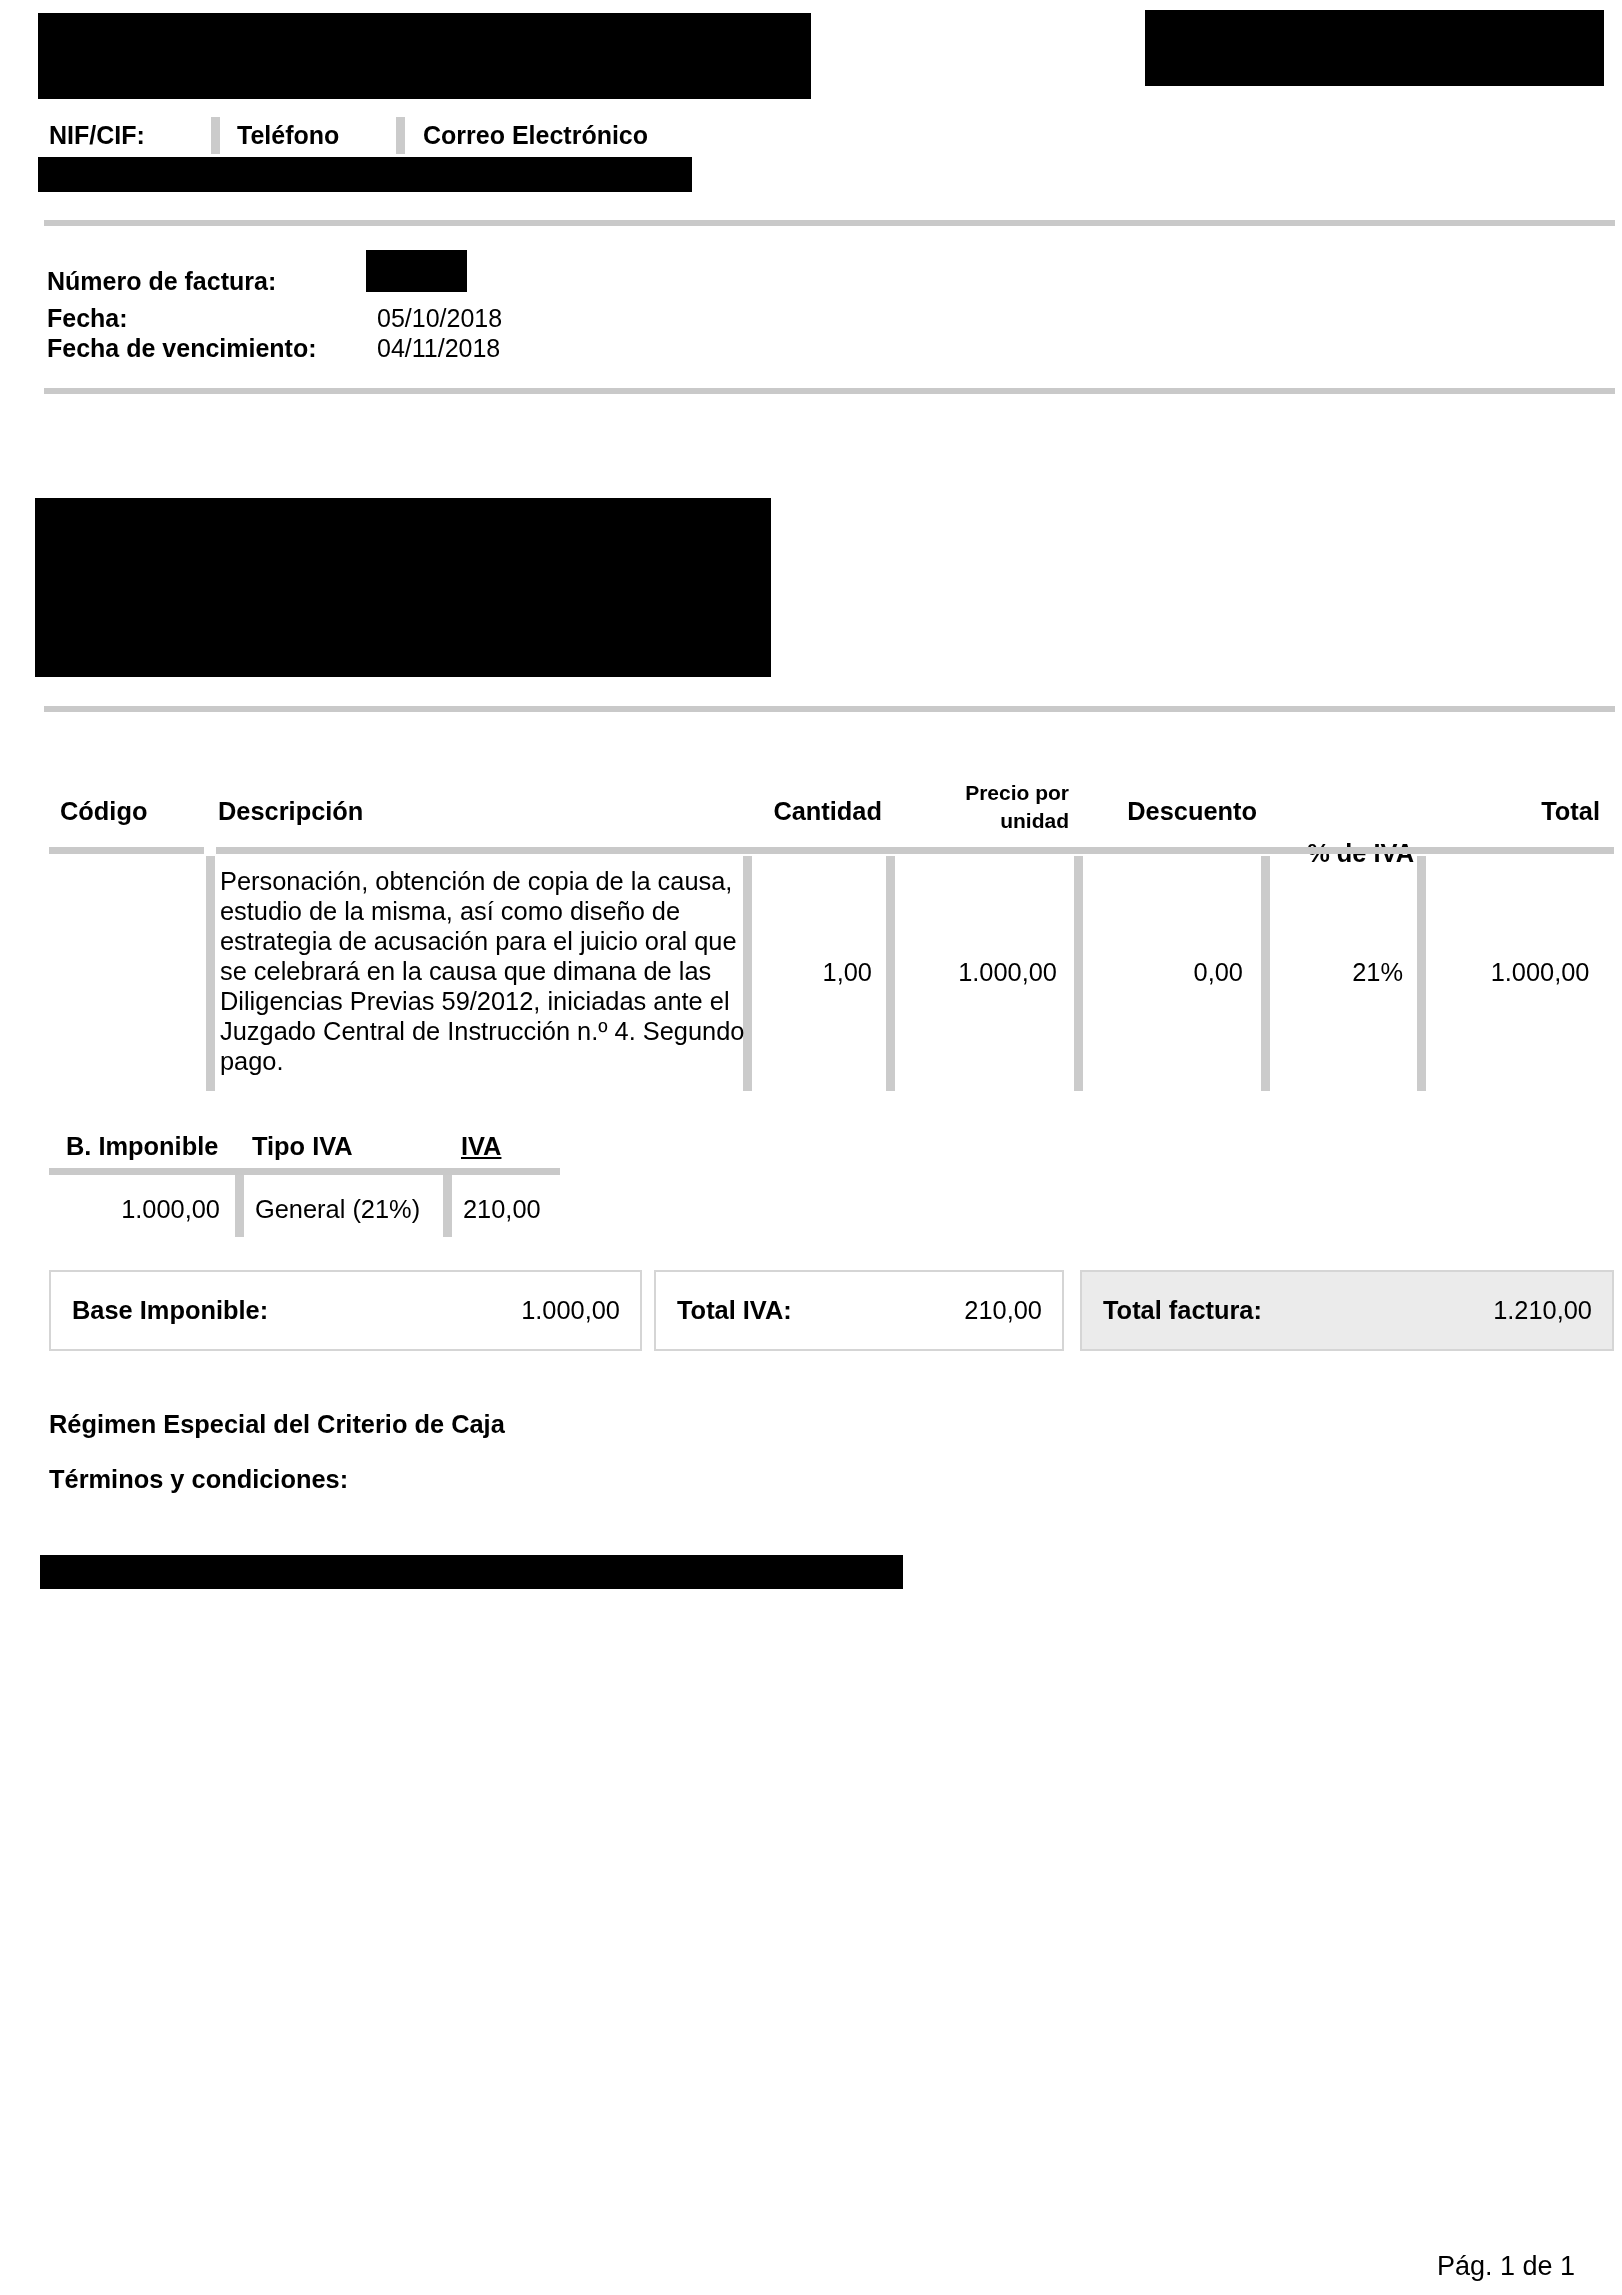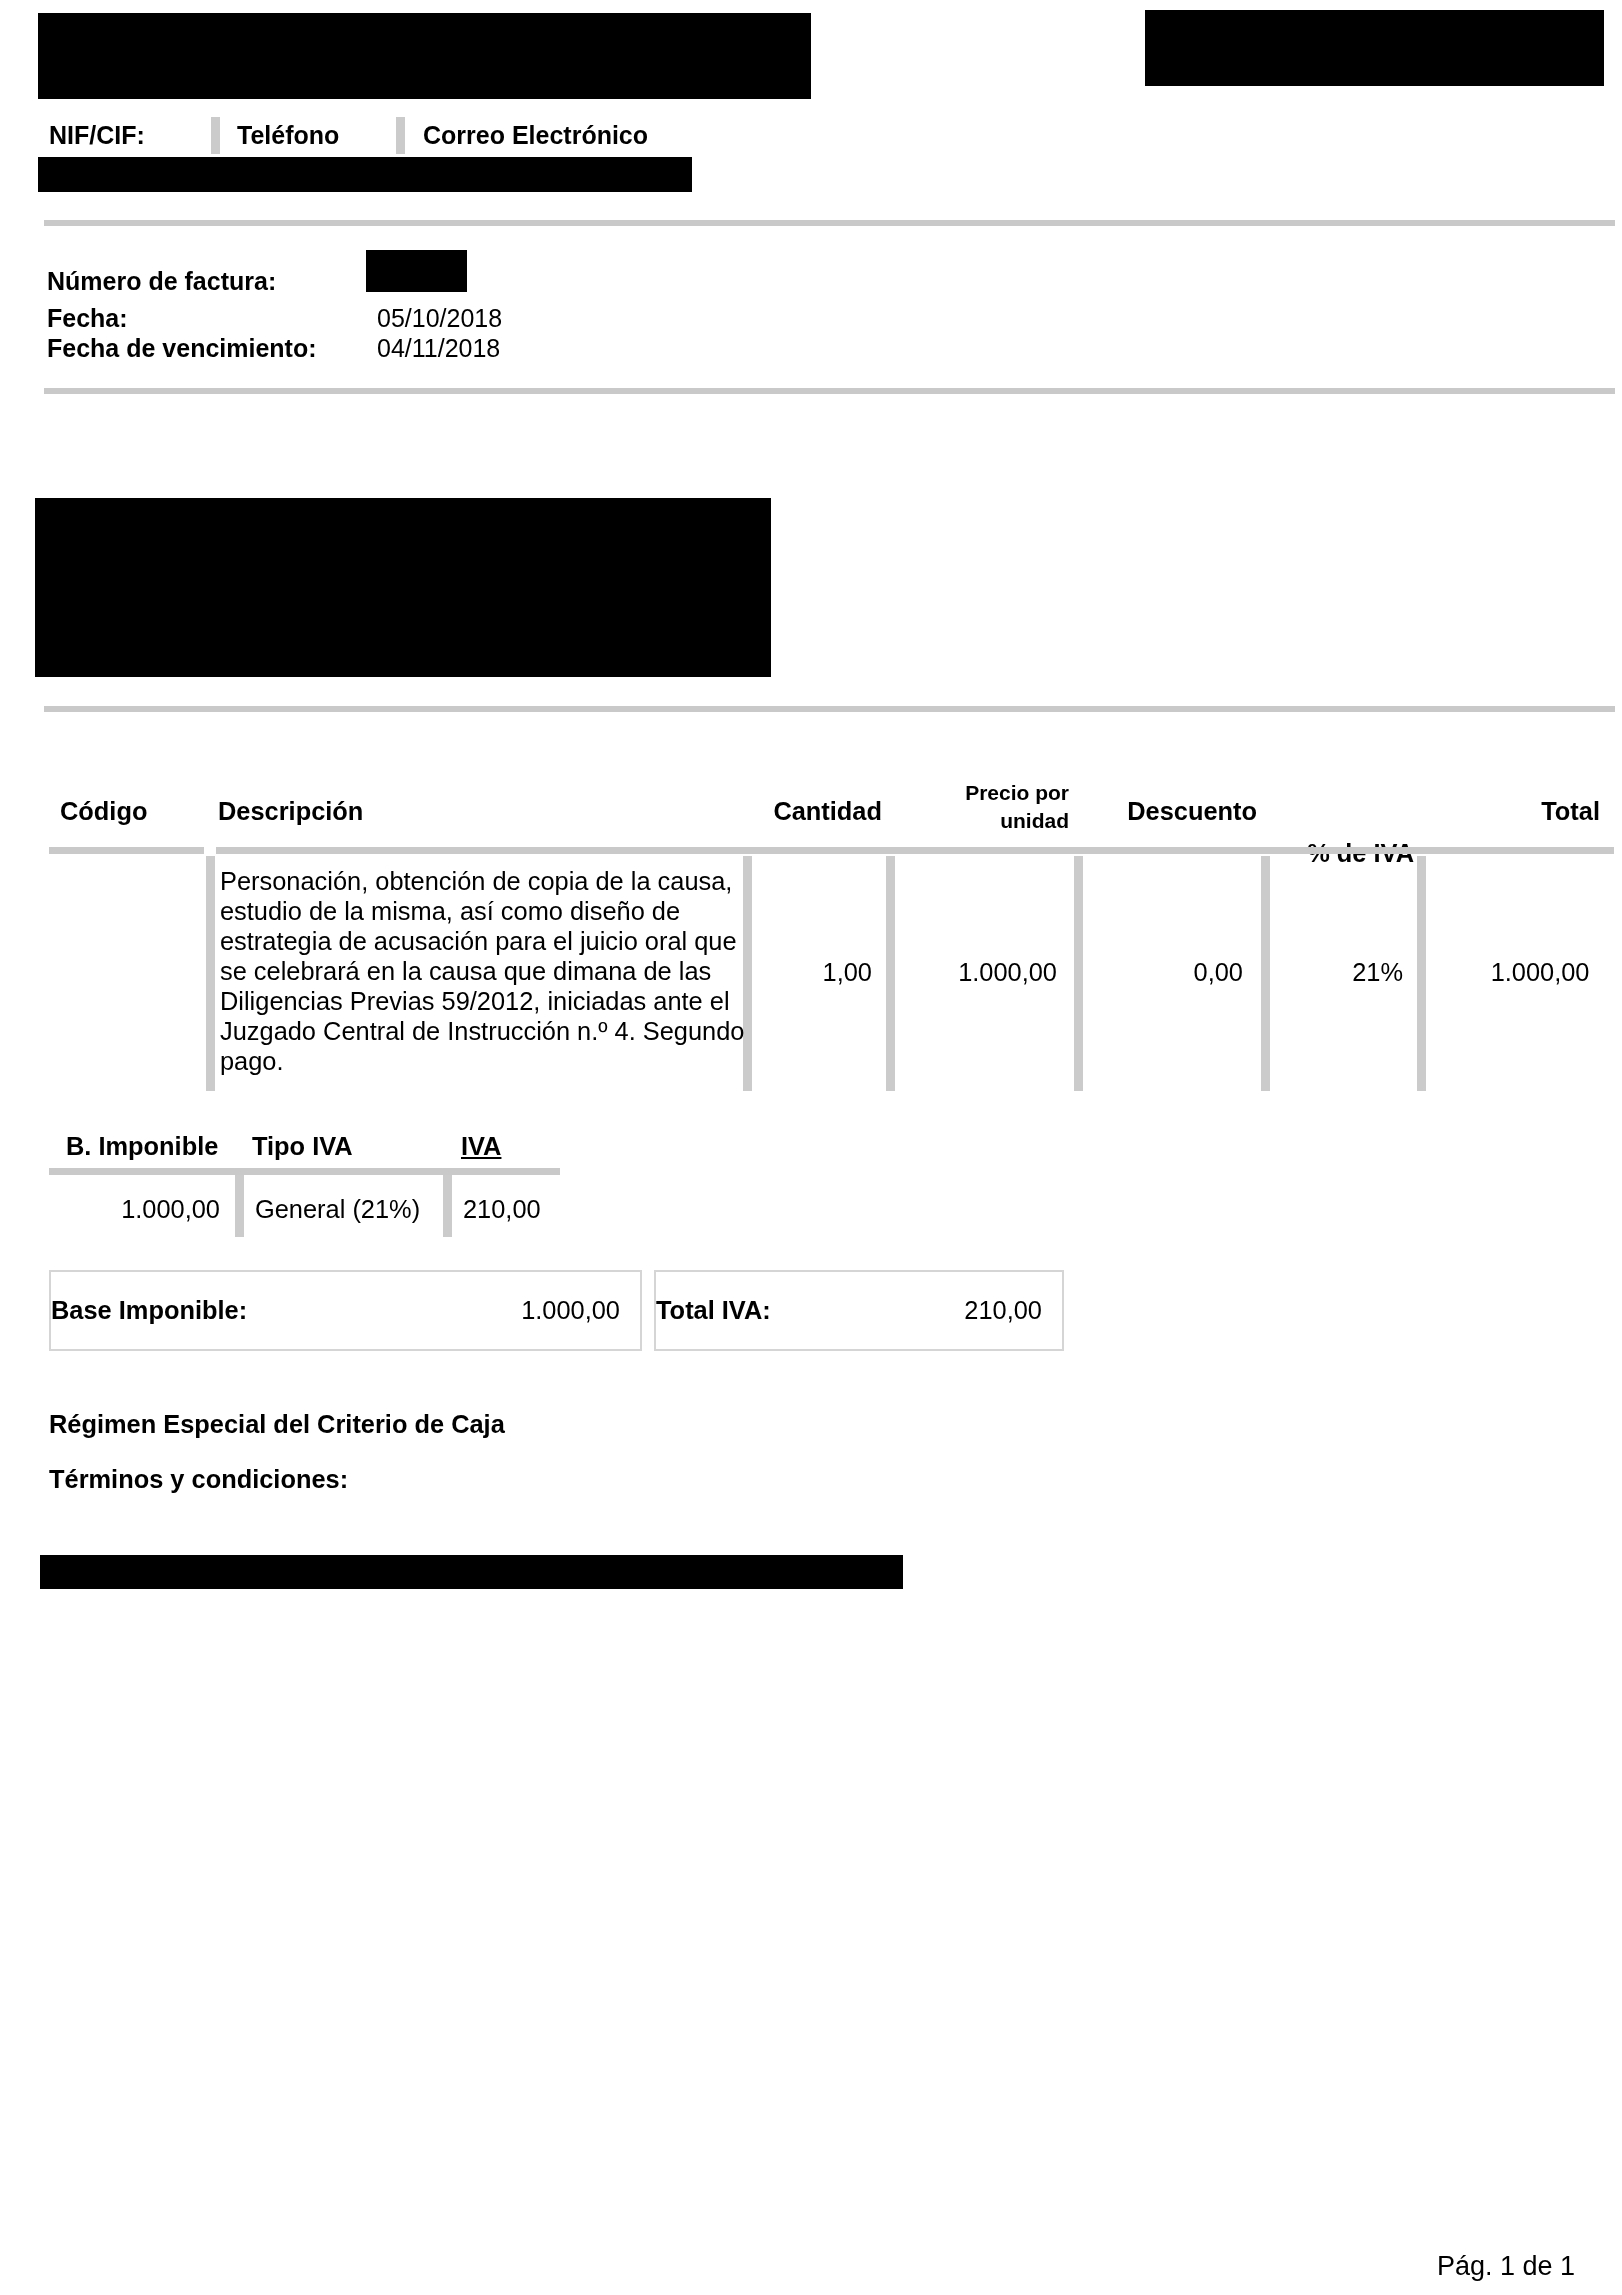--- a/index.html
+++ b/index.html
@@ -22,21 +22,21 @@
     font-size:25.4px;line-height:30px;white-space:normal;
   }
   .right{text-align:right;}
   .hseg{position:absolute;height:7px;background:#c9c9c9;}
   .totbox{
     position:absolute;top:1270px;height:81px;
     border:2.1px solid #d5d5d5;box-sizing:border-box;
     display:flex;align-items:center;justify-content:space-between;
     background:#ffffff;
   }
-  .totbox .lbl{font-weight:bold;font-size:25.4px;white-space:nowrap;}
+  .totbox .lbl{font-weight:bold;font-size:25.4px;padding-left:21px;white-space:nowrap;}
   .totbox .val{font-size:25.4px;padding-right:20px;white-space:nowrap;}
   .totbox.hl{background:#ebebeb;}
   .footer{
     position:absolute;top:2251px;right:47px;
     font-size:27px;white-space:nowrap;
   }
 </style>
 </head>
 <body>
 
@@ -109,20 +109,24 @@
   <div class="abs t36" style="left:463px;top:1194px;">210,00</div>
 
   <div class="totbox" style="left:49px;width:593px;">
     <span class="lbl">Base Imponible:</span>
     <span class="val">1.000,00</span>
   </div>
   <div class="totbox" style="left:654px;width:410px;">
     <span class="lbl">Total IVA:</span>
     <span class="val">210,00</span>
   </div>
+  <div class="totbox hl" style="left:1080px;width:534px;">
+    <span class="lbl">Total factura:</span>
+    <span class="val">1.210,00</span>
+  </div>
 
   <div class="abs t36 bold" style="left:49px;top:1409px;">Régimen Especial del Criterio de Caja</div>
   <div class="abs t36 bold" style="left:49px;top:1464px;">Términos y condiciones:</div>
   <div class="redaction" style="left:40px;top:1555px;width:863px;height:34px;"></div>
 
   <div class="footer">Pág. 1 de 1</div>
 
 </div>
 
 

